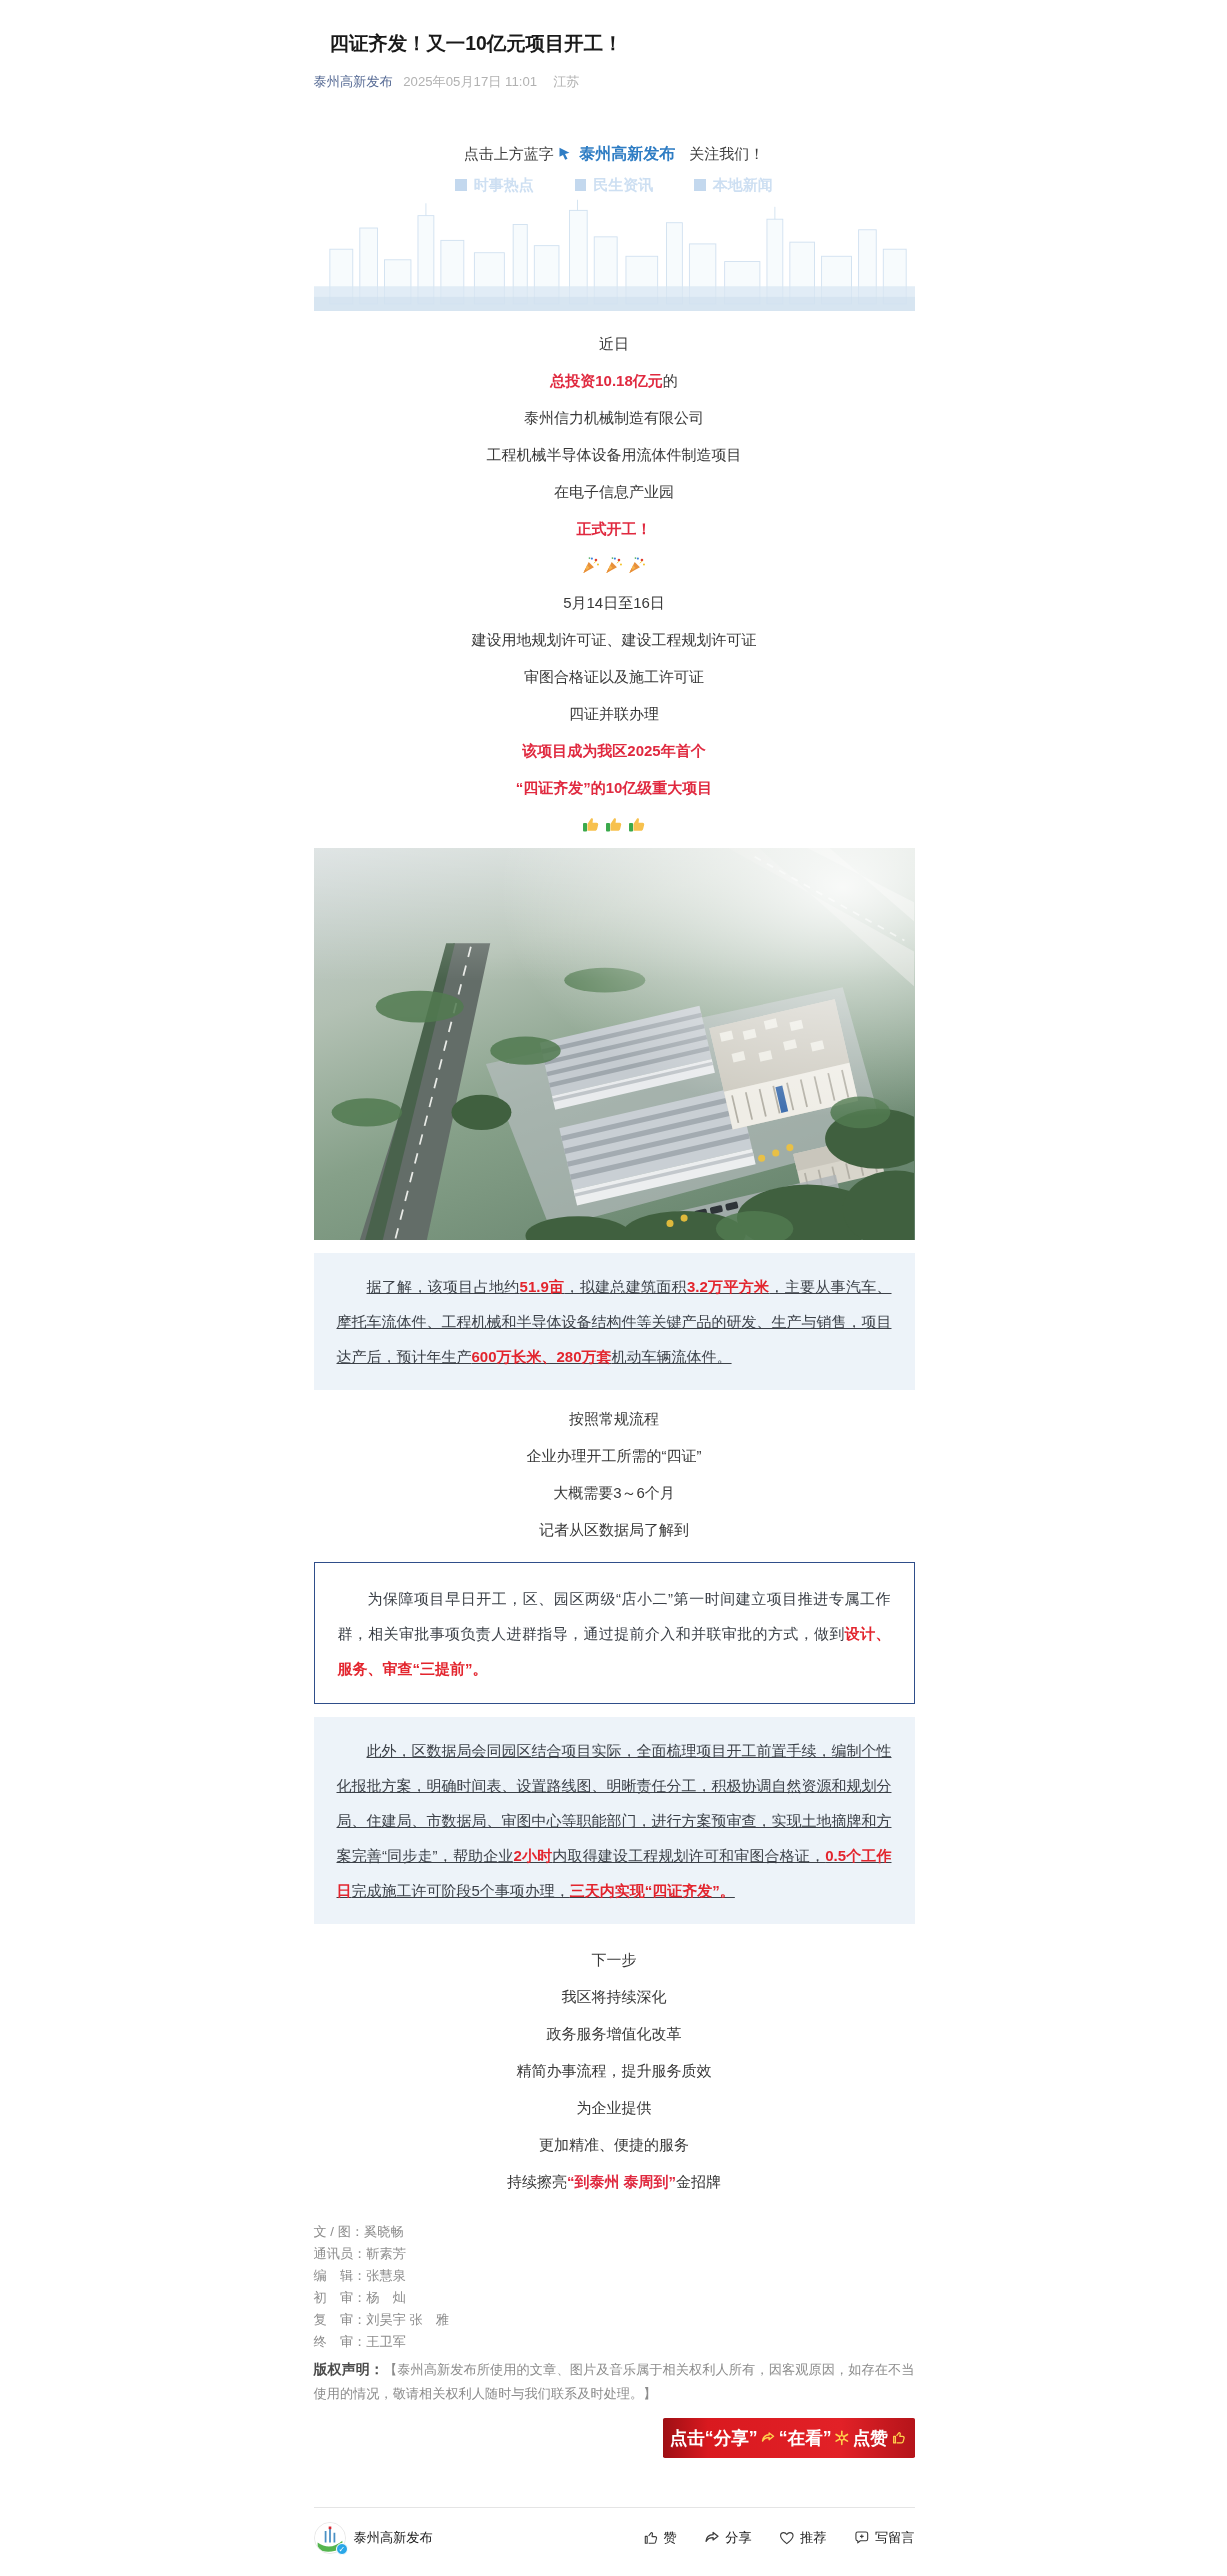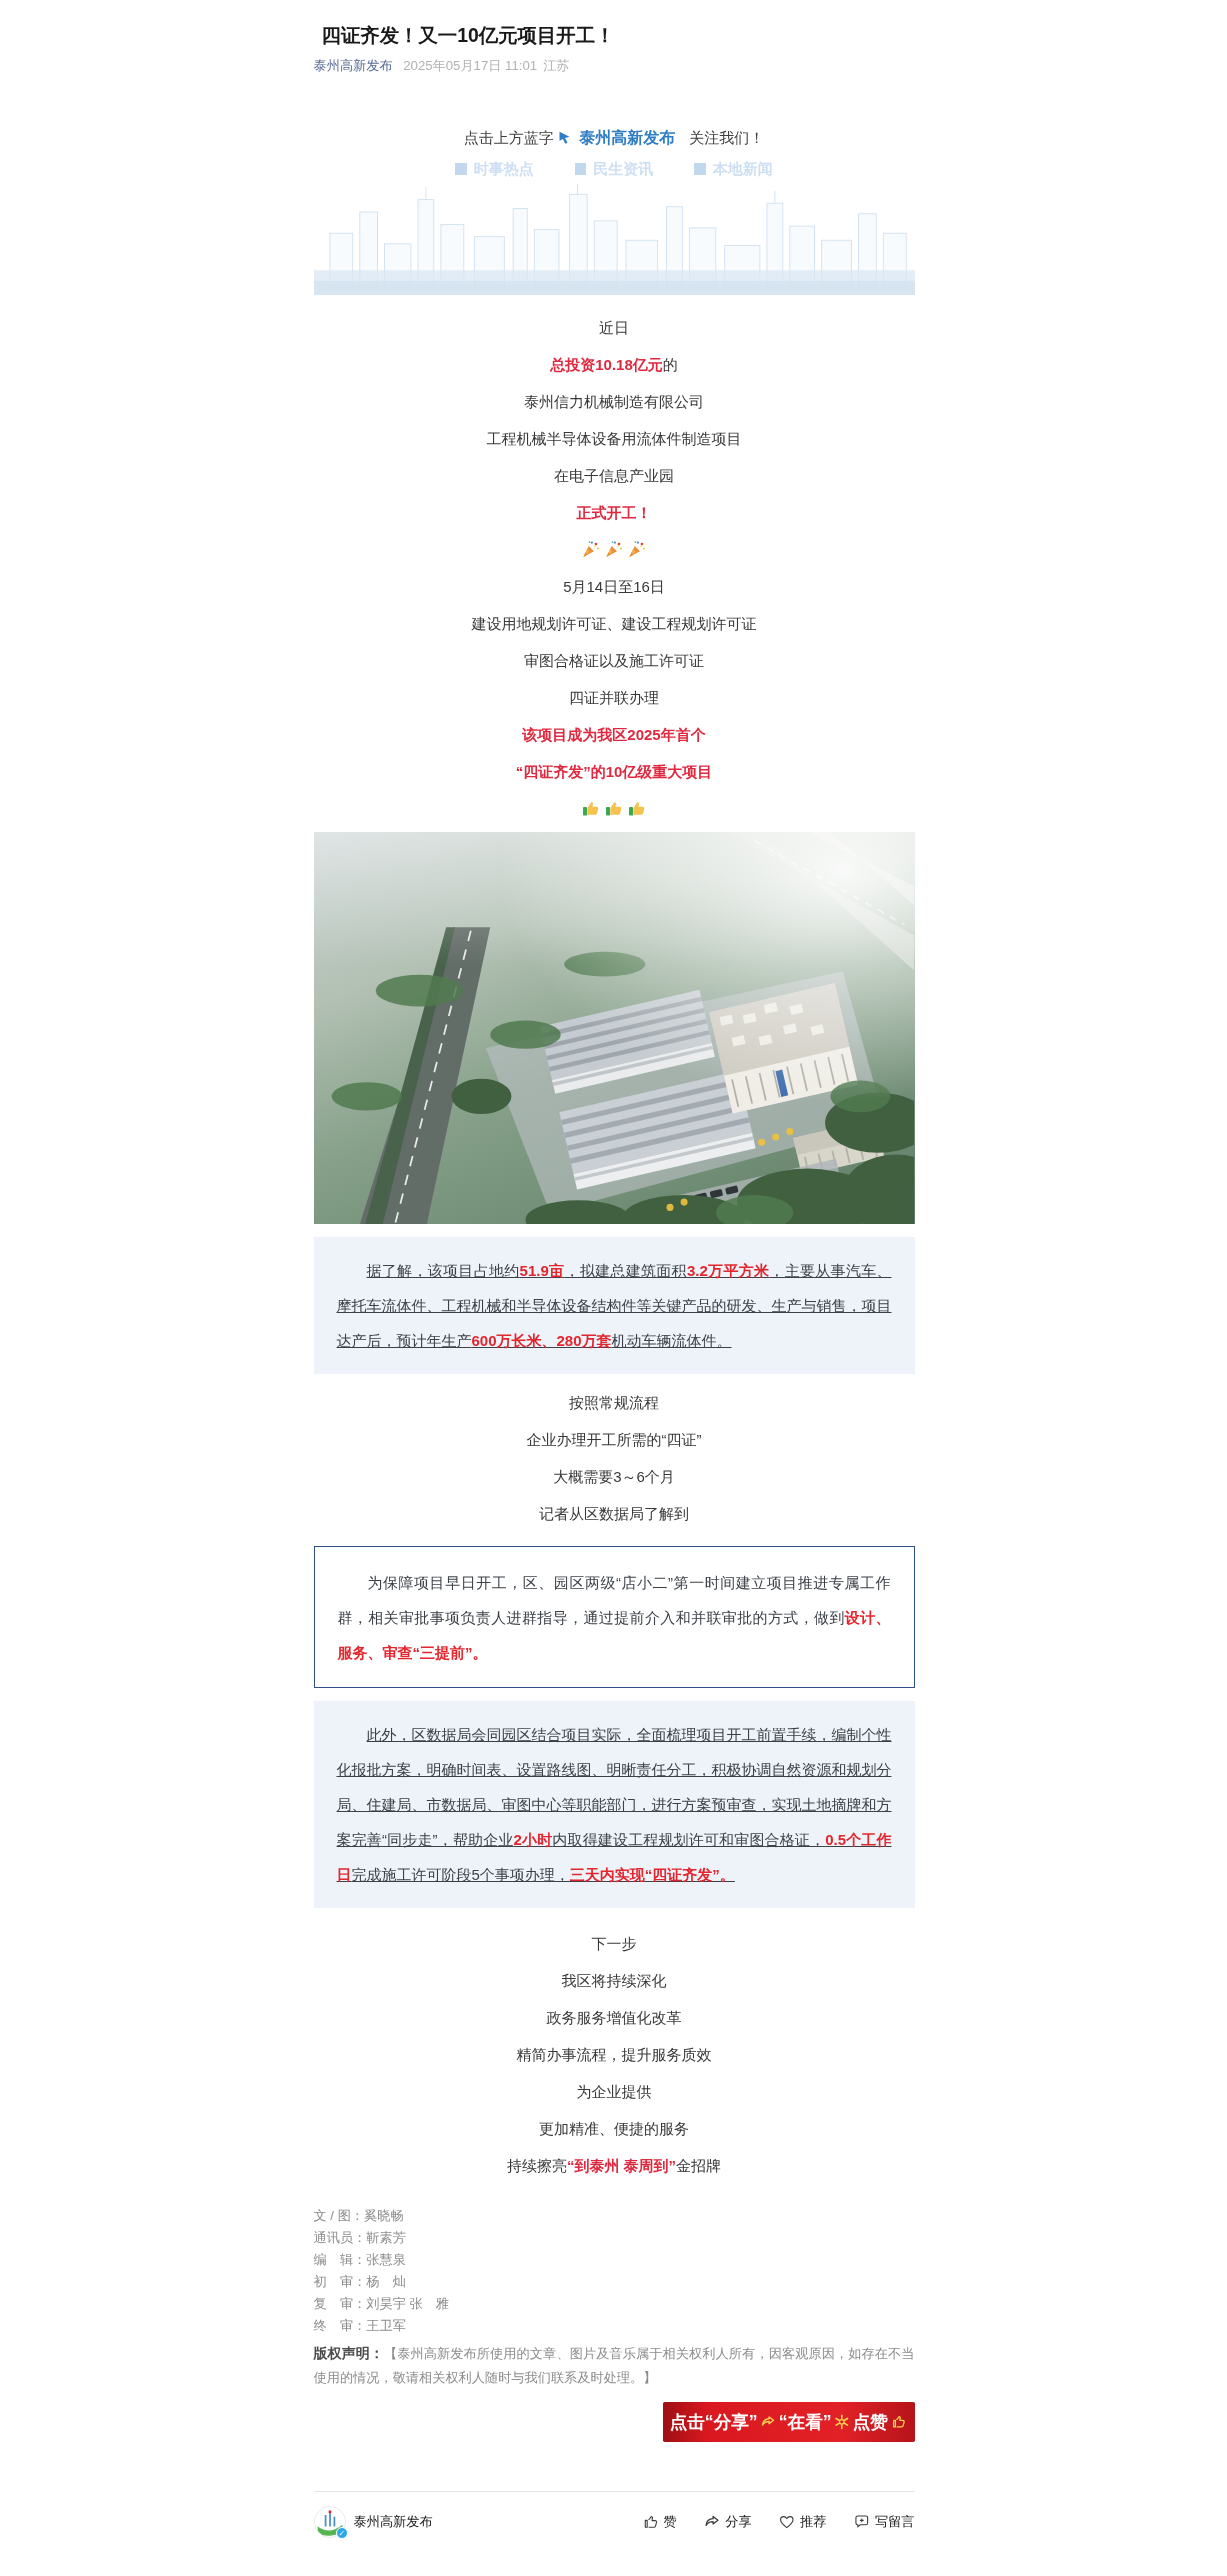--- a/index.html
+++ b/index.html
@@ -4,25 +4,25 @@
 <style>
   :root{
     --red:#e0293f; --boxred:#e3252e; --link:#576b95; --hblue:#2f7dc4;
     --lightblue:#edf3f9; --qborder:#2f4e8a;
   }
   *{box-sizing:border-box;}
   html,body{margin:0;padding:0;background:#ffffff;}
   body{font-family:"Liberation Sans","DejaVu Sans",sans-serif;color:#383838;min-height:2576px;width:1228px;margin:0 auto;}
   .content{width:601px;margin:0 auto;}
   
-  .title{padding-top:14px;font-size:19.4px;line-height:26.5px;font-weight:700;color:#191919;margin:8px;}
+  .title{padding-top:14px;font-size:19.4px;line-height:26.5px;font-weight:700;color:#191919;margin:16px;}
   .byline{margin-top:8px;font-size:13.2px;line-height:18.5px;display:flex;align-items:center;}
   .byline .acct{color:var(--link);cursor:pointer;}
   .byline .date{color:#b2b2b2;margin-left:10.6px;}
-  .byline .loc{color:#b2b2b2;margin-left:6px;}
+  .byline .loc{color:#b2b2b2;margin-left:16px;}
   
   .hbanner{margin-top:53px;display:flex;justify-content:center;align-items:center;font-size:15px;color:#3e3e3e;}
   .hbanner .acct{color:var(--hblue);font-weight:700;font-size:16px;margin:0 5.3px;}
   .hbanner .cursor{margin:0 1.8px 0 3.5px;display:inline-block;}
   .hbanner .follow{margin-left:8.8px;}
   .wmrow{margin-top:10.6px;display:flex;justify-content:center;align-items:center;gap:41px;}
   .wmitem{display:flex;align-items:center;gap:7px;font-size:15px;color:#cddff2;font-weight:700;}
   .wmitem .sq{width:11.5px;height:11.5px;background:#c3d8ee;display:inline-block;}
   .skyline{margin-top:3.5px;display:block;width:601px;height:113px;}
   

